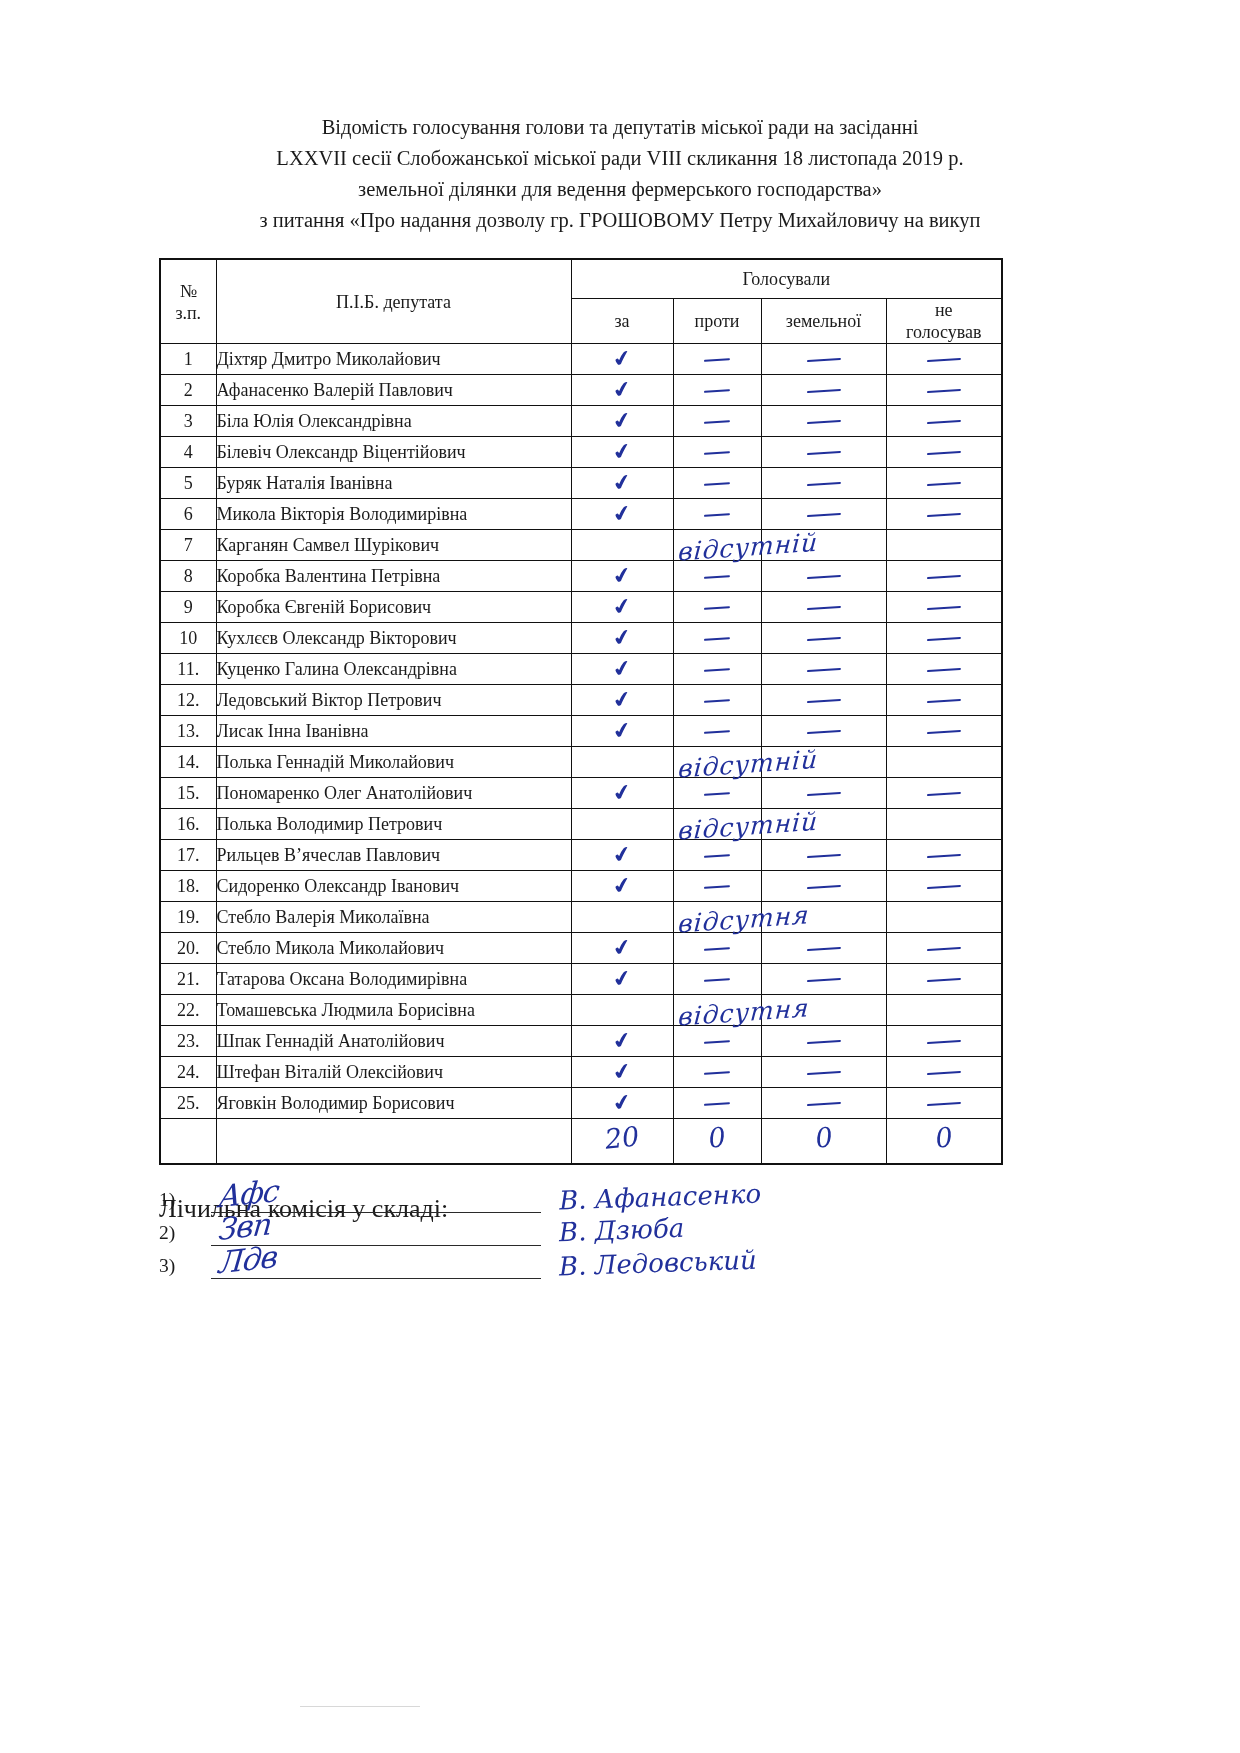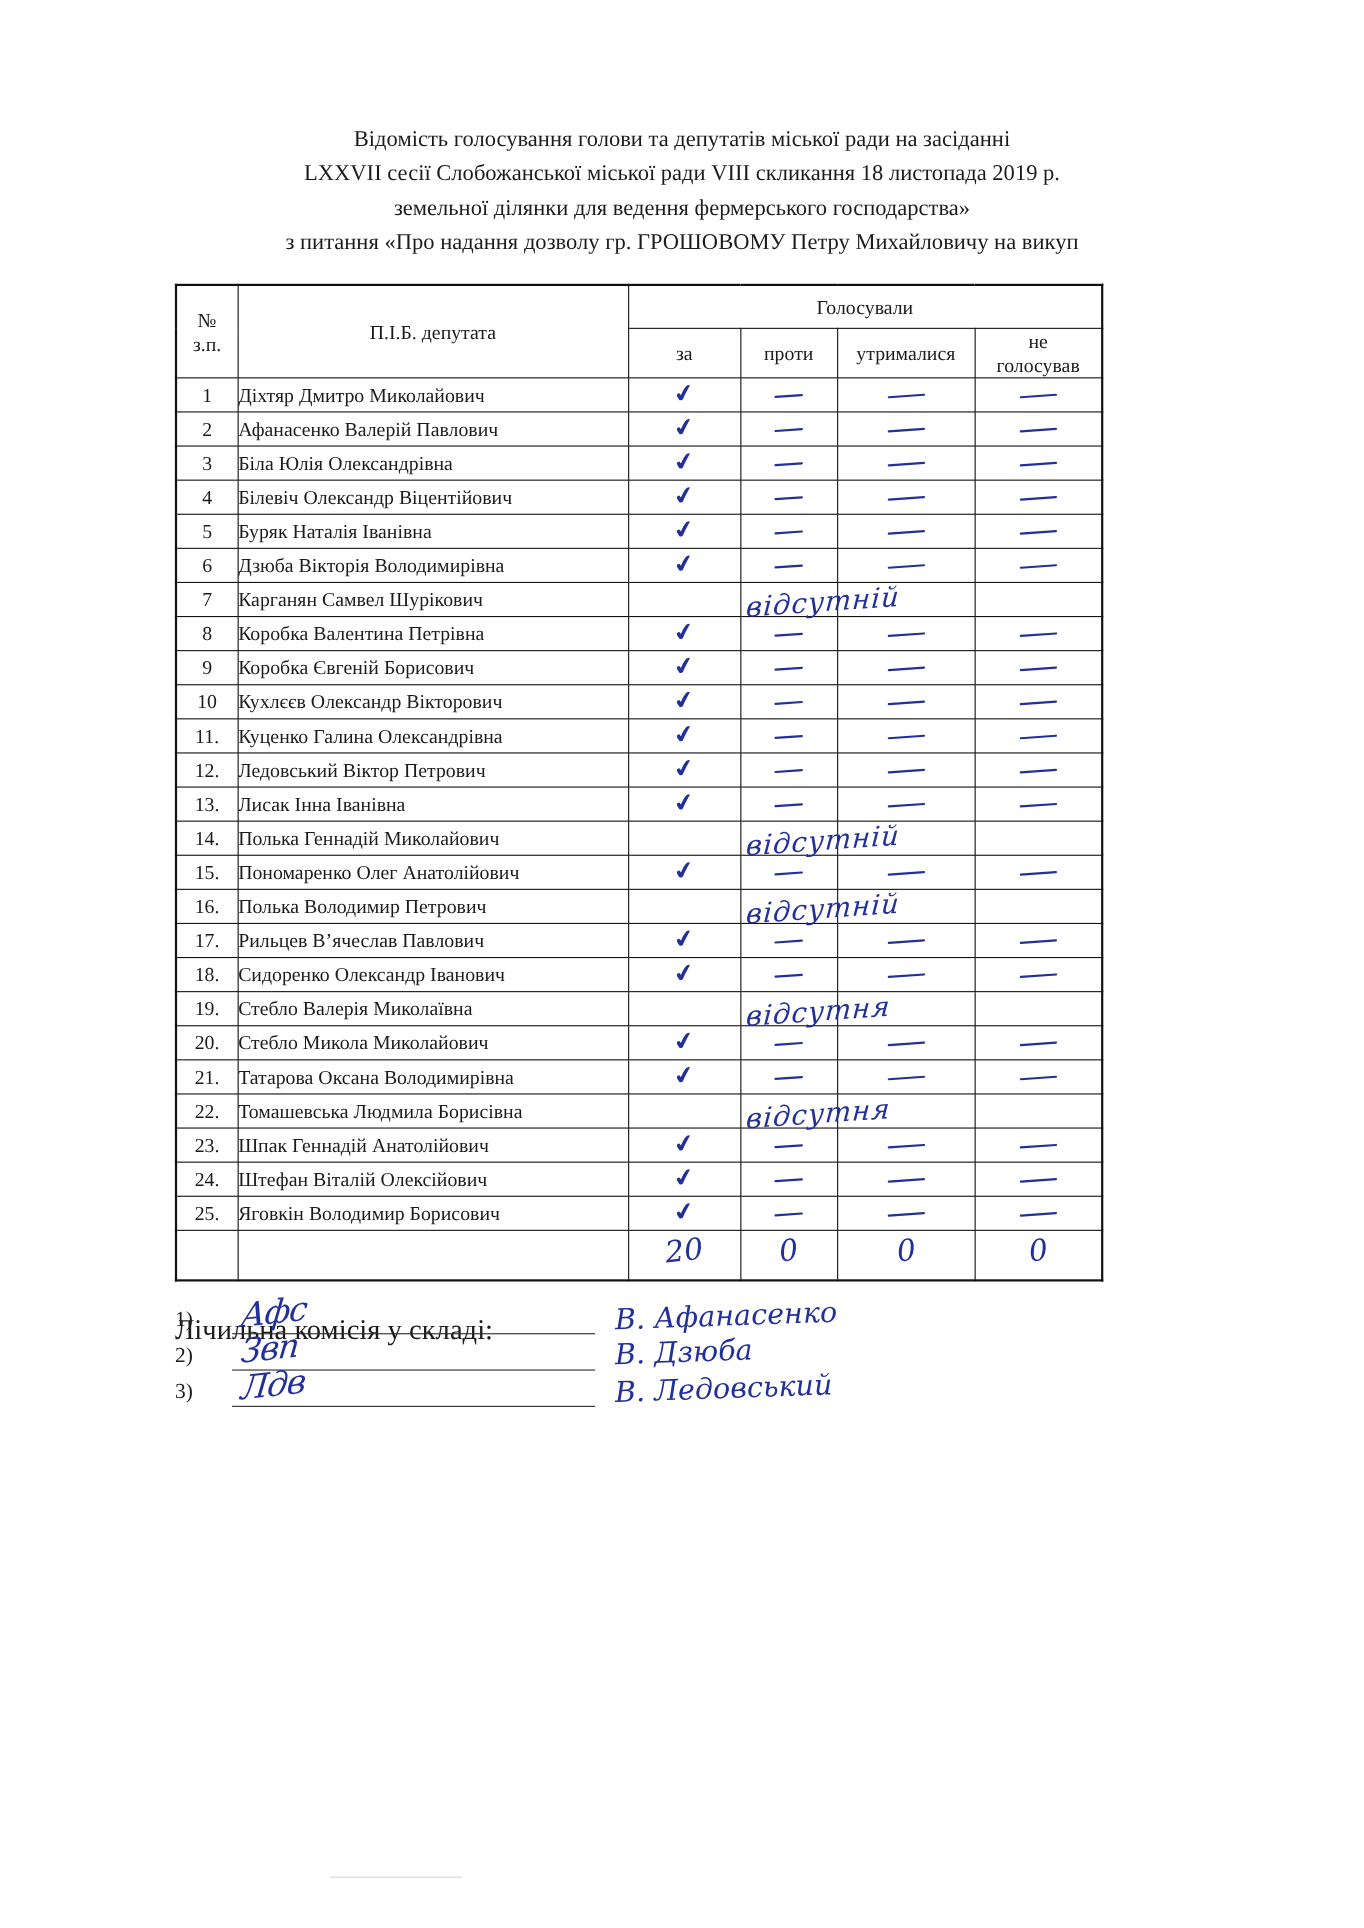--- a/index.html
+++ b/index.html
@@ -226,21 +226,21 @@
         <td class="hdr" rowspan="2">
           <div>№</div>
           <div>з.п.</div>
         </td>
         <td class="hdr" rowspan="2">П.І.Б. депутата</td>
         <td class="hdr" colspan="4">Голосували</td>
       </tr>
       <tr>
         <td class="hdr">за</td>
         <td class="hdr">проти</td>
-        <td class="hdr">утрималися</td>
+        <td class="hdr">земельної</td>
         <td class="hdr">
           <div>не</div>
           <div>голосував</div>
         </td>
       </tr>
     </thead>
     <tbody id="vote-body">
         <tr>
           <td class="cell-num">1</td>
           <td class="cell-name">Діхтяр Дмитро Миколайович</td>
@@ -316,21 +316,21 @@
           </td>
           <td class="mark-cell">
             <span class="dash"></span>
           </td>
           <td class="mark-cell">
             <span class="dash"></span>
           </td>
         </tr>
         <tr>
           <td class="cell-num">6</td>
-          <td class="cell-name">Дзюба Вікторія Володимирівна</td>
+          <td class="cell-name">Микола Вікторія Володимирівна</td>
           <td class="mark-cell">
             <span class="tick">✔</span>
           </td>
           <td class="mark-cell">
             <span class="dash small"></span>
           </td>
           <td class="mark-cell">
             <span class="dash"></span>
           </td>
           <td class="mark-cell">

